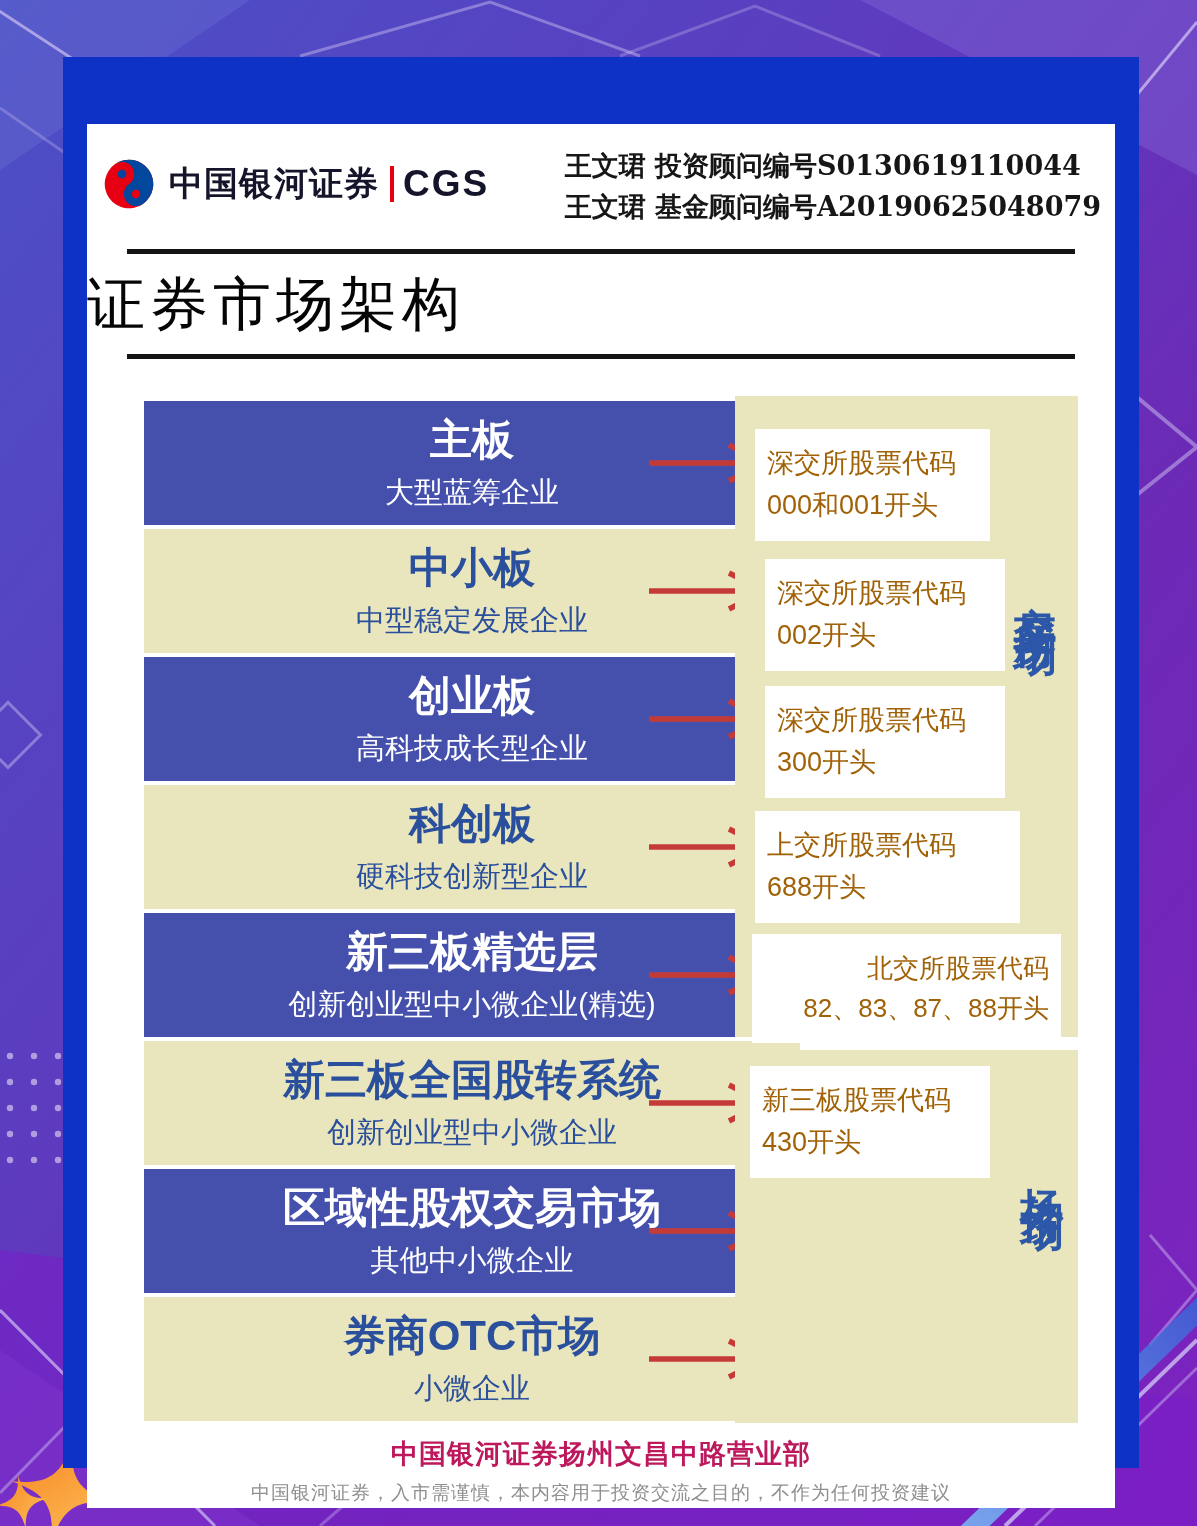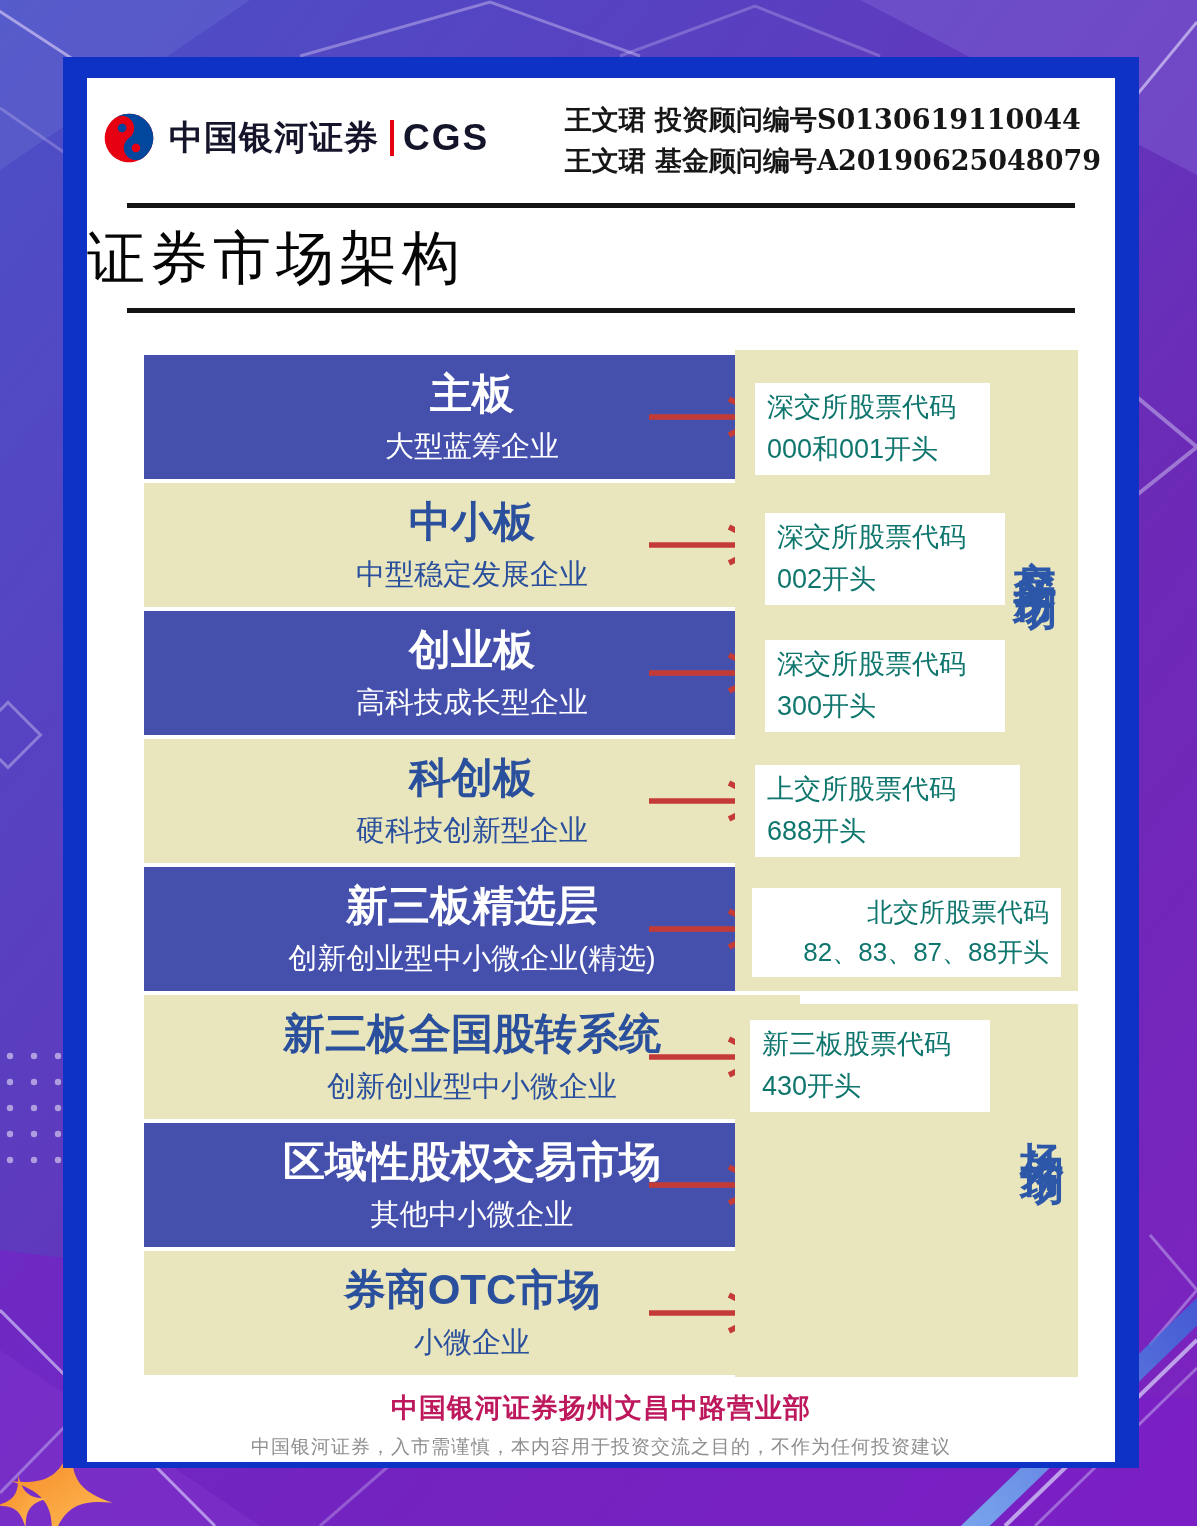--- a/index.html
+++ b/index.html
@@ -8,21 +8,21 @@
     font-family:"Liberation Sans","DejaVu Sans",sans-serif;
     background:#5b34bb;
   }
   .bg-svg{position:absolute;left:0;top:0;}
 
   
   .card{
     position:absolute;left:63px;top:57px;width:1076px;height:1411px;
     background:#0d32c5;box-sizing:border-box;padding:21px 24px 6px 24px;
   }
-  .card-inner{position:relative;width:1028px;height:1384px;background:#ffffff;}
+  .card-inner{position:relative;width:1028px;height:1384px;background:#ffffff;margin-top:46px;}
 
   
   .logo{position:absolute;left:16px;top:34px;display:flex;align-items:center;}
   .logo-mark{width:52px;height:52px;margin-right:14px;}
   .logo-text-cn{font-size:34px;font-weight:800;color:#14142a;letter-spacing:1px;}
   .logo-divider{width:4px;height:36px;background:#e60012;margin:0 9px 0 11px;}
   .logo-text-en{font-size:37px;font-weight:800;color:#14142a;letter-spacing:2px;}
   .advisor{
     position:absolute;right:14px;top:22px;
     font-family:"DejaVu Serif","Liberation Serif",serif;
@@ -46,22 +46,22 @@
   .row:nth-child(even){background:#e9e6bd;color:#2a4f9c;}
   .row-title{font-size:42px;font-weight:700;line-height:1;white-space:nowrap;}
   .row-sub{font-size:29px;font-weight:500;line-height:1;white-space:nowrap;}
   .arrow{position:absolute;left:505px;top:50%;transform:translateY(-50%);width:120px;height:44px;}
 
   
   .panel{position:absolute;left:648px;width:343px;background:#e9e6bd;}
   .panel-exchange{top:272px;height:641px;}
   .panel-otc{top:926px;height:373px;}
   .code{
-    position:absolute;background:#ffffff;color:#0f766e;
-    font-size:27px;font-weight:500;line-height:1.55;padding:4px 12px;box-sizing:border-box;
+    position:absolute;background:#ffffff;color:#a16207;
+    font-size:27px;font-weight:500;line-height:1.55;padding:14px 12px;box-sizing:border-box;
     white-space:nowrap;
   }
   .code-0{left:20px;top:33px;width:235px;}
   .code-1{left:30px;top:163px;width:240px;}
   .code-2{left:30px;top:290px;width:240px;}
   .code-3{left:20px;top:415px;width:265px;}
   .code-4{left:17px;top:538px;width:309px;font-size:26px;text-align:right;}
   .code-otc{left:15px;top:16px;width:240px;}
   .vlabel{
     position:absolute;writing-mode:vertical-rl;

